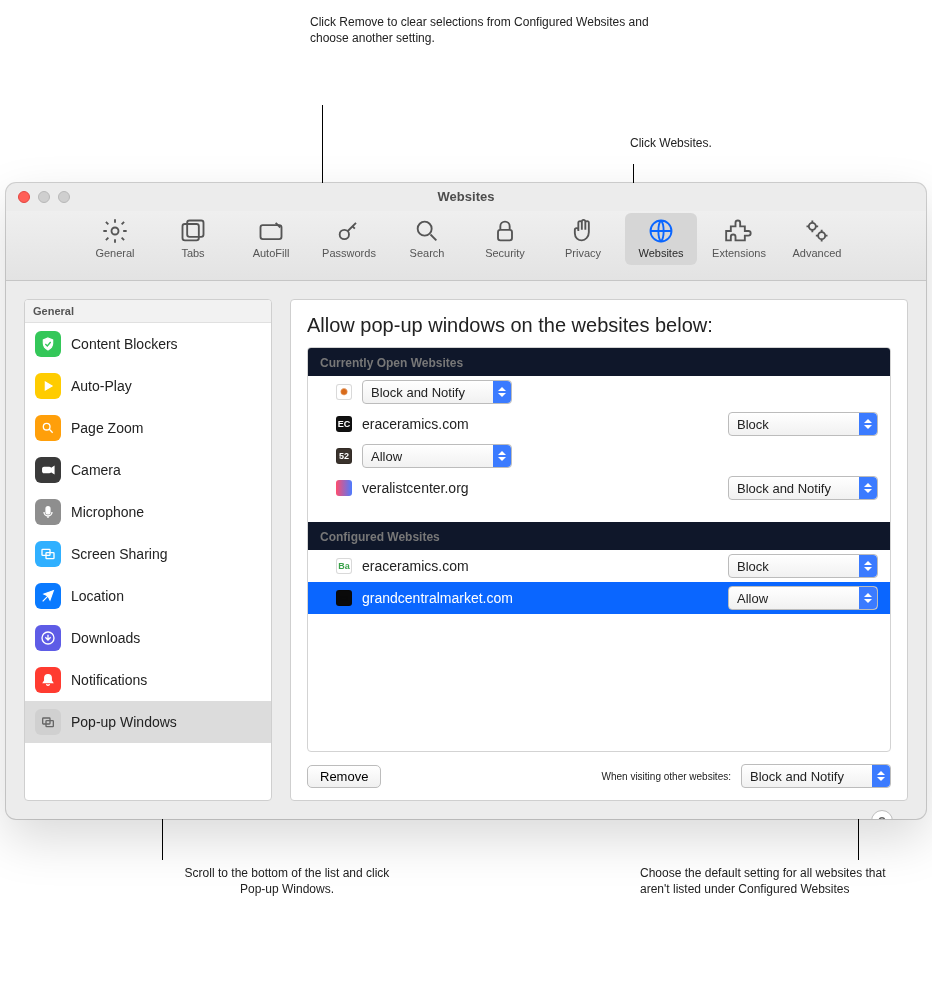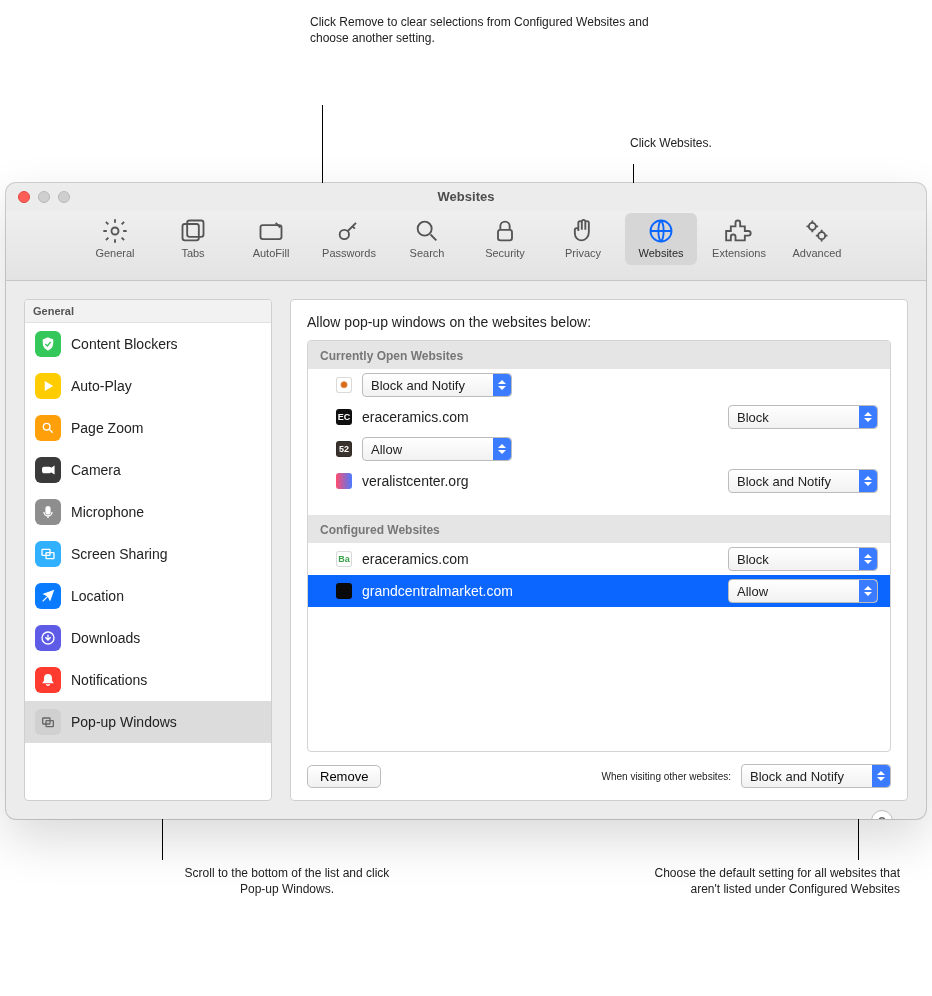--- a/index.html
+++ b/index.html
@@ -110,33 +110,33 @@
   
   .main {
     flex:1;
     background:#fff;
     border:1px solid #cfcfcf;
     border-radius:4px;
     padding: 14px 16px 12px;
     display:flex;flex-direction:column;
     position:relative;
   }
-  .instruct{ font-size:14px; margin-bottom:10px; }
+  .instruct{ font-size:20px; margin-bottom:10px; }
   .site-box{
     flex:1;
     border:1px solid #d3d3d3;
     border-radius:4px;
     overflow:auto;
     background:#fff;
     margin-bottom:12px;
   }
   .group-hdr{
     font-size:12px;font-weight:700;color:#777;
     padding:8px 12px 6px;
-    background:#e5e5e5;
+    background:#0f172a;
   }
   .row{
     display:flex;align-items:center;
     padding:4px 12px 4px 28px;
     gap:10px;
     font-size:14px;
     position:relative;
   }
   .row .favicon{
     width:16px;height:16px;border-radius:3px;
@@ -191,21 +191,21 @@
 
 <div class="callout" style="left:310px;top:14px;width:370px;">Click Remove to clear selections from Configured Websites and choose another setting.</div>
 <div class="callout-line" style="left:322px;top:105px;width:1px;height:614px;"></div>
 
 <div class="callout" style="left:630px;top:135px;">Click Websites.</div>
 <div class="callout-line" style="left:633px;top:164px;width:1px;height:34px;"></div>
 
 <div class="callout" style="left:172px;top:865px;width:230px;text-align:center;">Scroll to the bottom of the list and click Pop-up Windows.</div>
 <div class="callout-line" style="left:162px;top:766px;width:1px;height:94px;"></div>
 
-<div class="callout" style="left:640px;top:865px;width:260px;text-align:right;">Choose the default setting for all websites that aren't listed under Configured Websites</div>
+<div class="callout" style="left:640px;top:865px;width:260px;">Choose the default setting for all websites that aren't listed under Configured Websites</div>
 <div class="callout-line" style="left:858px;top:738px;width:1px;height:122px;"></div>
 
 <div class="window">
 
   <div class="titlebar">
     <div class="traffic">
       <div class="tl-btn tl-close"></div>
       <div class="tl-btn tl-min"></div>
       <div class="tl-btn tl-max"></div>
     </div>

